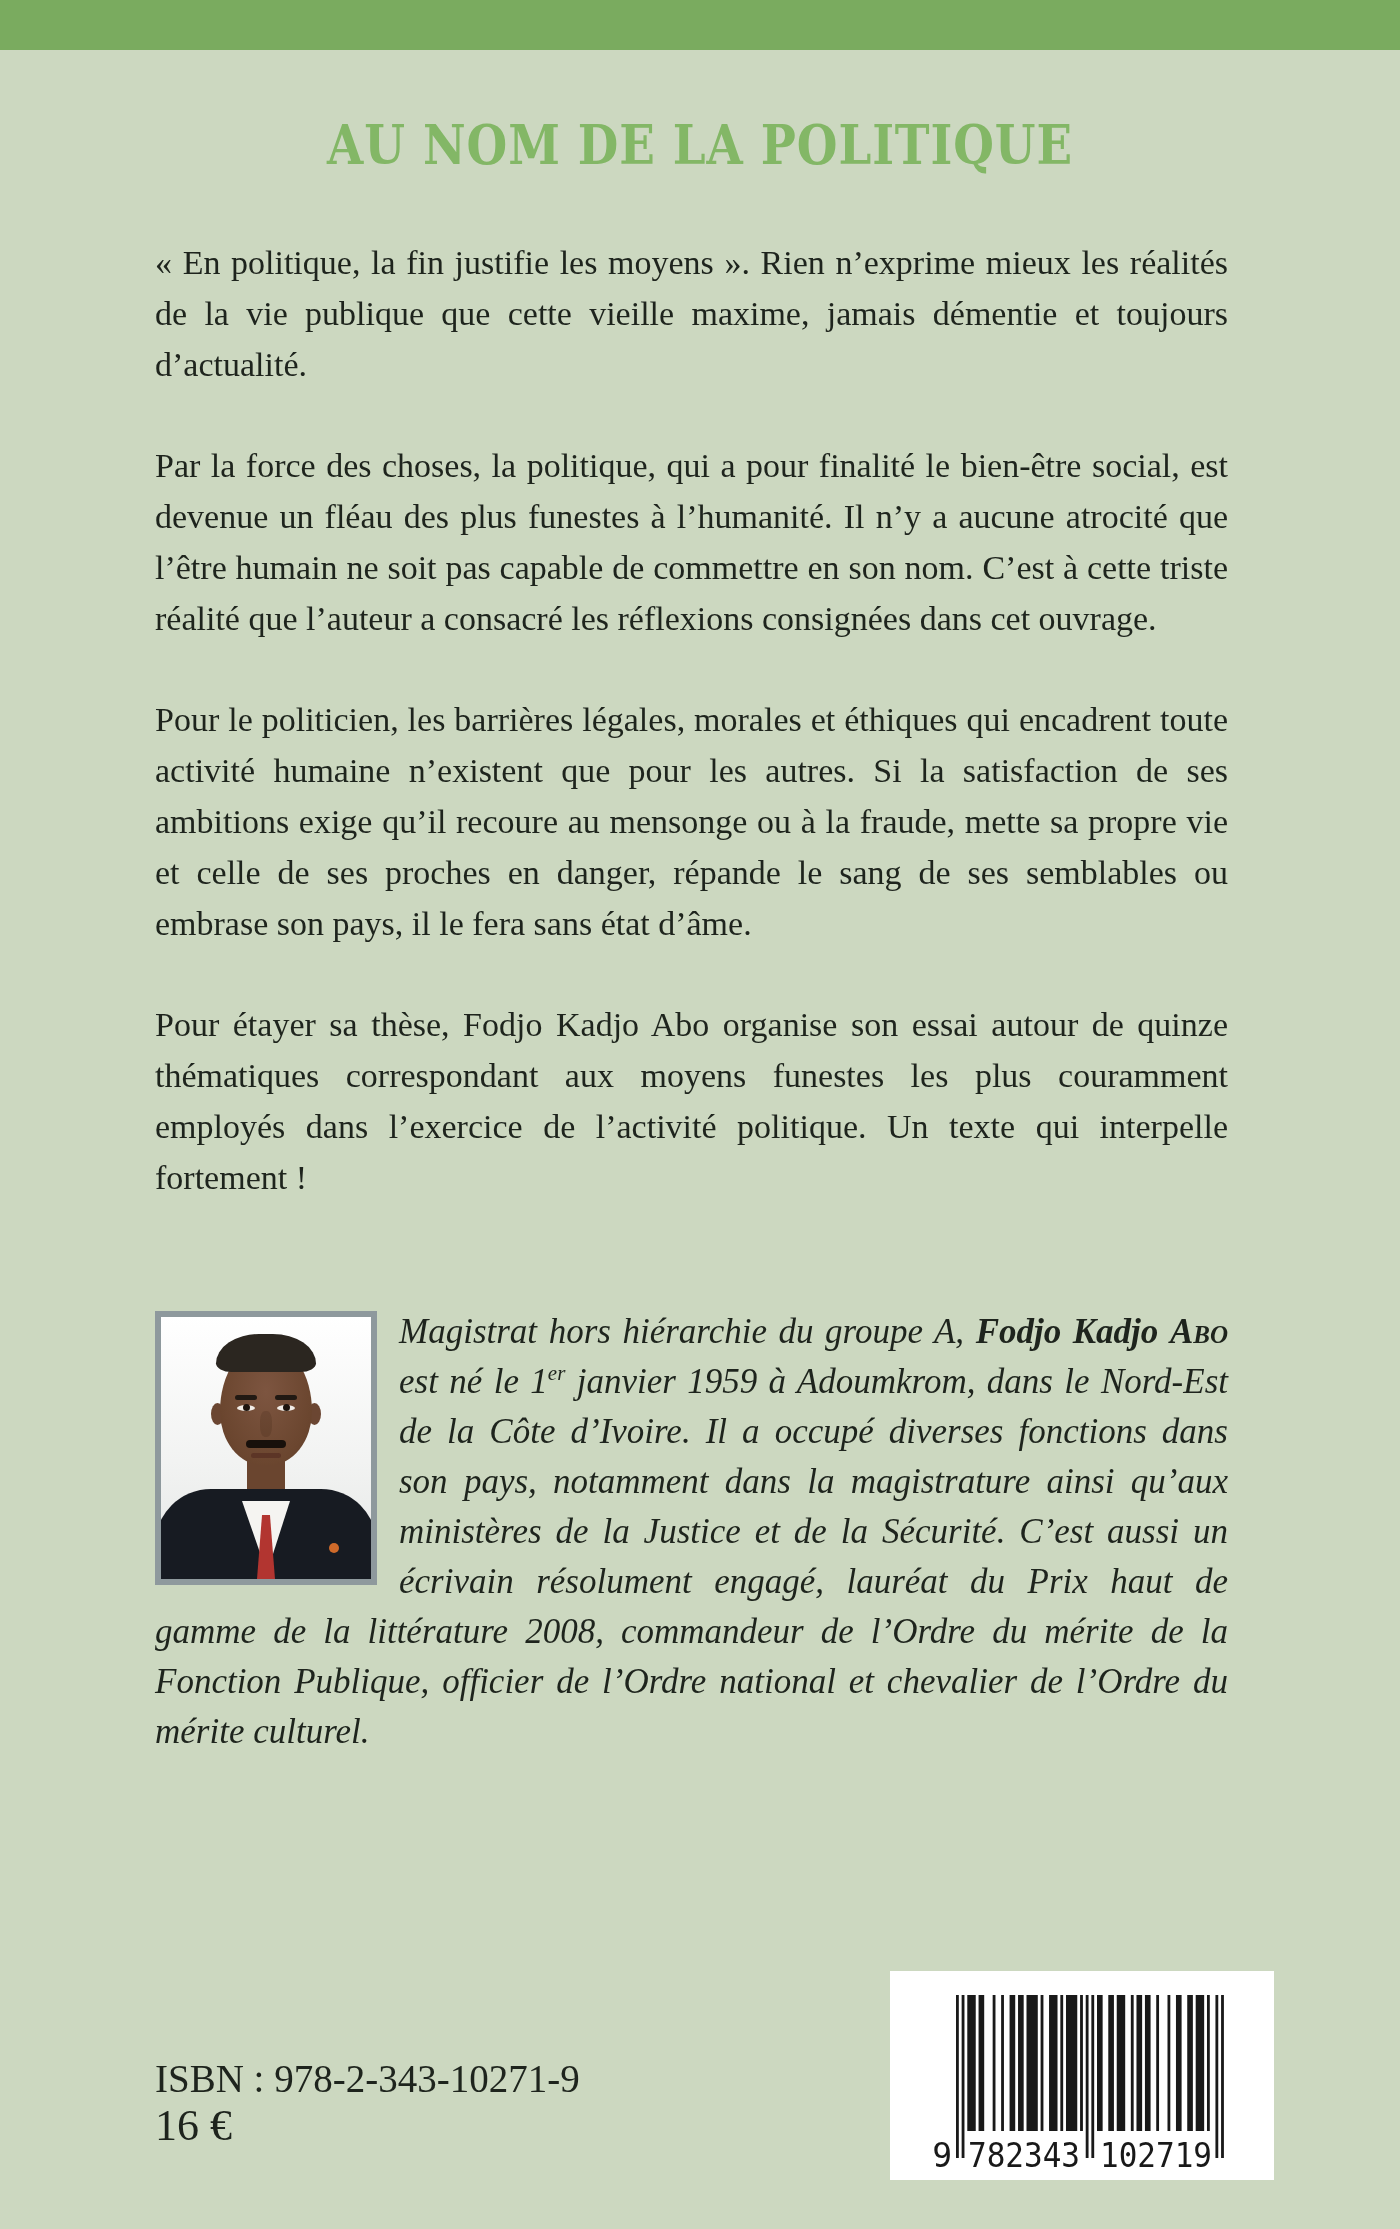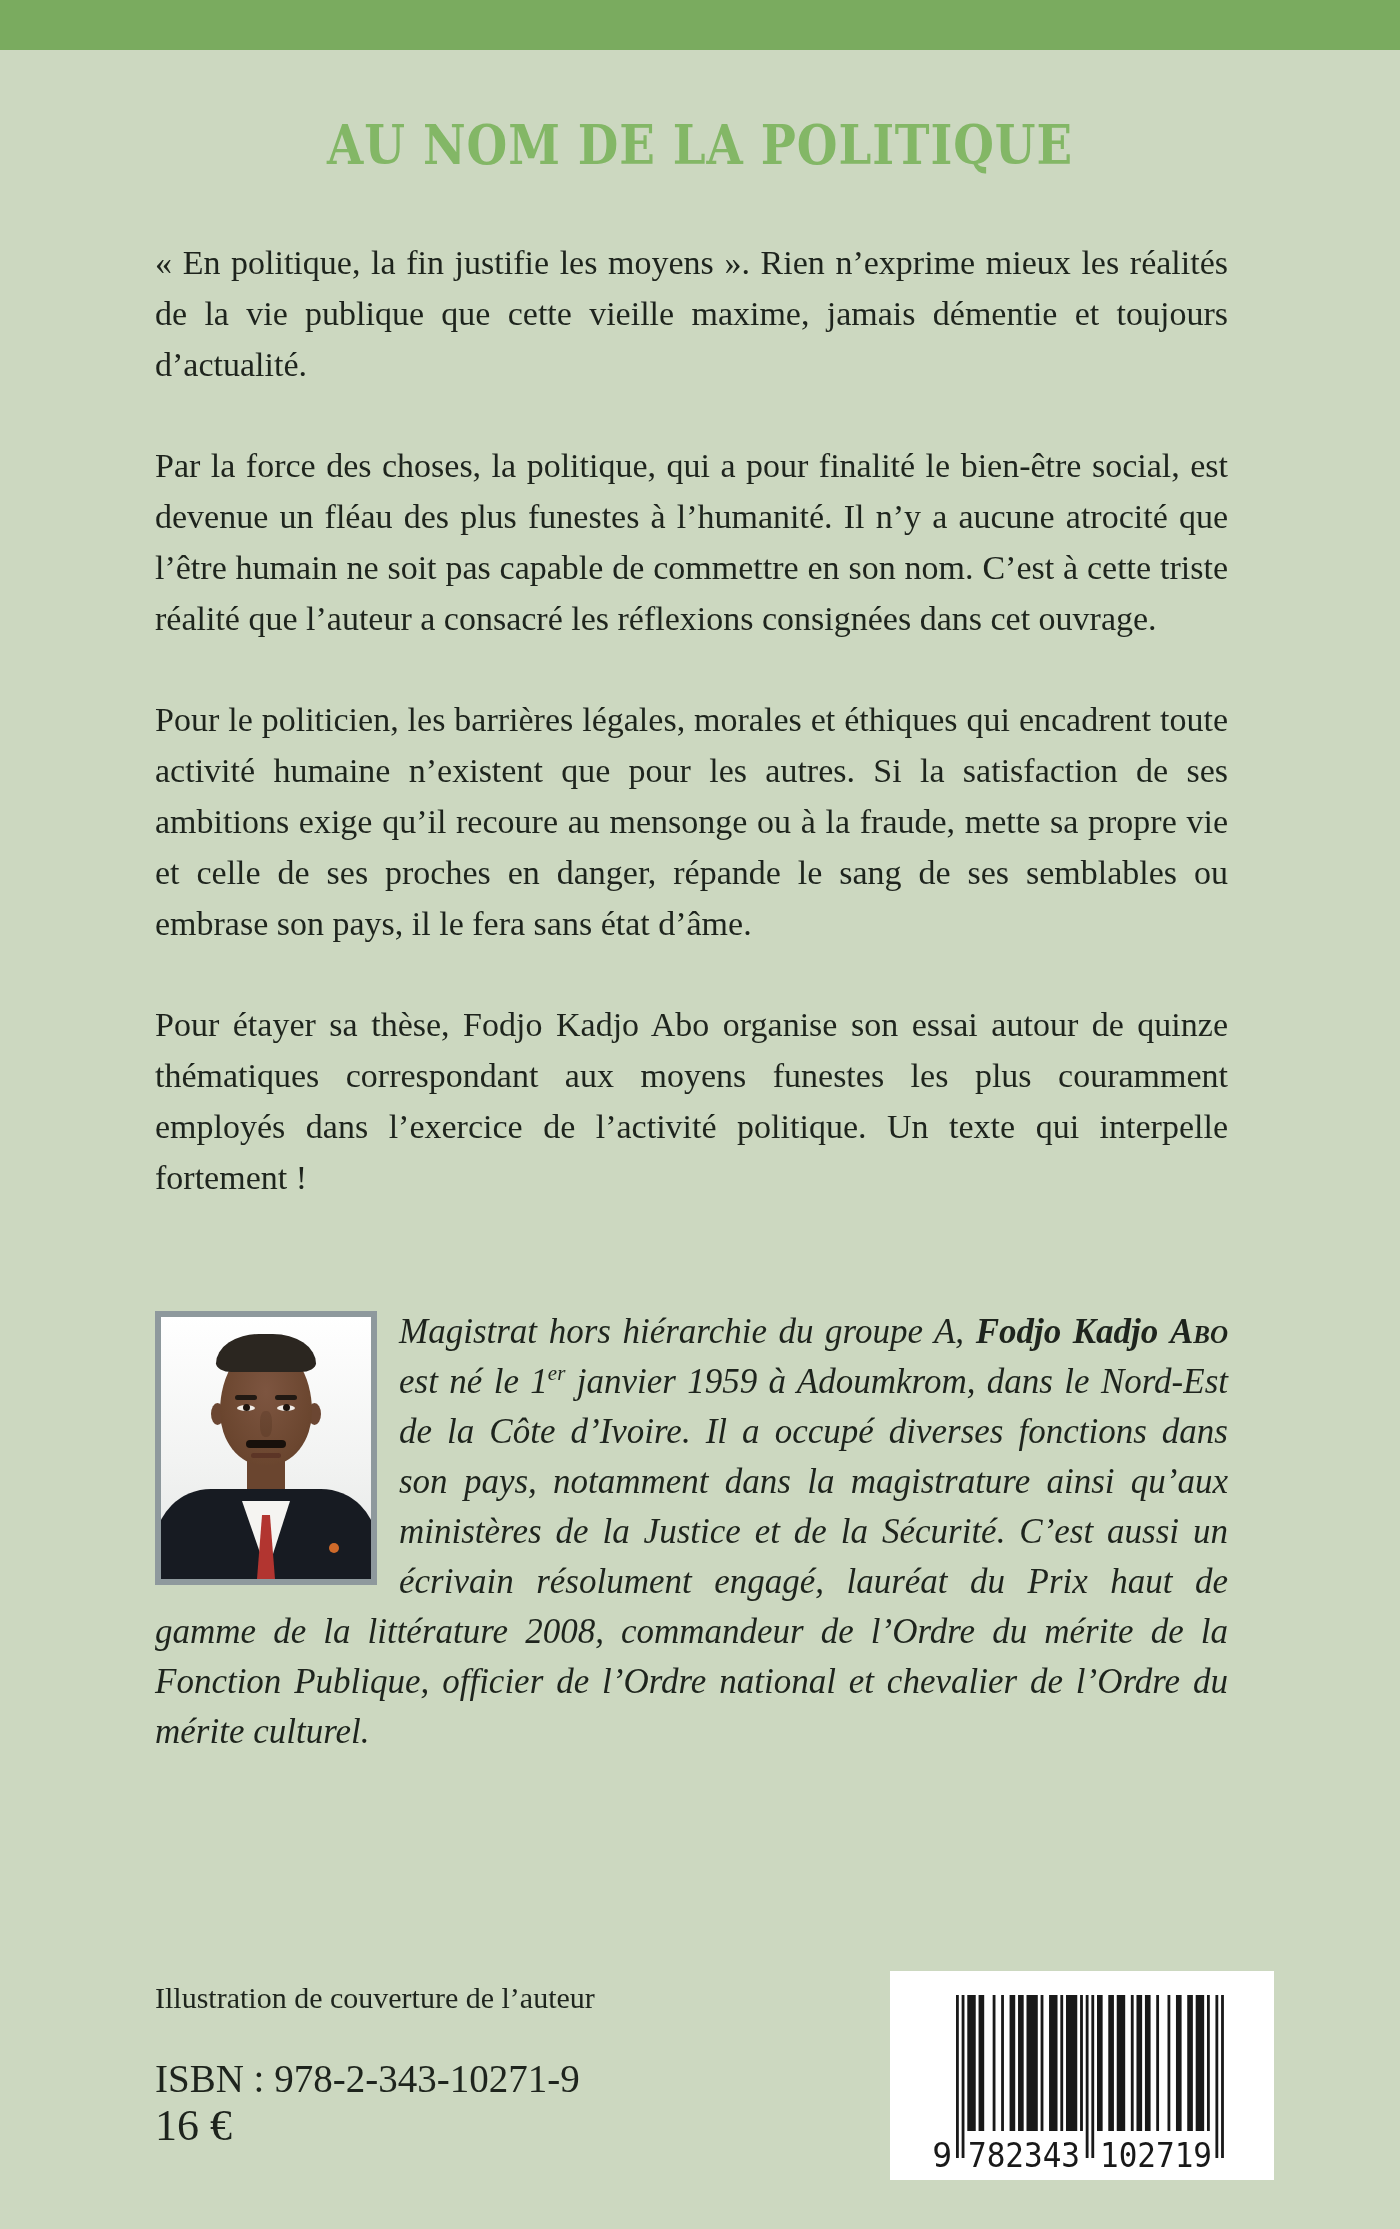--- a/index.html
+++ b/index.html
@@ -129,21 +129,20 @@
         <div class="ph-pupil-l"></div>
         <div class="ph-pupil-r"></div>
         <div class="ph-nose"></div>
         <div class="ph-mustache"></div>
         <div class="ph-mouth"></div>
       </div>
       <span>Magistrat hors hiérarchie du groupe A, </span><span class="bname">Fodjo Kadjo </span><span class="bcaps">Abo</span><span> est né le 1</span><sup>er</sup><span> janvier 1959 à Adoumkrom, dans le Nord-Est de la Côte d’Ivoire. Il a occupé diverses fonctions dans son pays, notamment dans la magistrature ainsi qu’aux ministères de la Justice et de la Sécurité. C’est aussi un écrivain résolument engagé, lauréat du Prix haut de gamme de la littérature 2008, commandeur de l’Ordre du mérite de la Fonction Publique, officier de l’Ordre national et chevalier de l’Ordre du mérite culturel.</span>
     </div>
   </div>
 
-  <div class="credit">Illustration de couverture de l’auteur</div>
   <div class="isbn">ISBN&nbsp;: 978-2-343-10271-9</div>
   <div class="price">16 €</div>
 
   <div class="barcode-box">
     <svg id="barcode-svg" width="384" height="209" viewBox="0 0 384 209">
       <text class="bc-digits" x="62" y="196" text-anchor="end">9</text>
       <text class="bc-digits" x="78" y="196" textLength="112" lengthAdjust="spacingAndGlyphs">782343</text>
       <text class="bc-digits" x="210" y="196" textLength="112" lengthAdjust="spacingAndGlyphs">102719</text>
     <rect x="66.00" y="24" width="2.82" height="163" fill="#191919"></rect>
         <rect x="71.64" y="24" width="2.82" height="163" fill="#191919"></rect>

